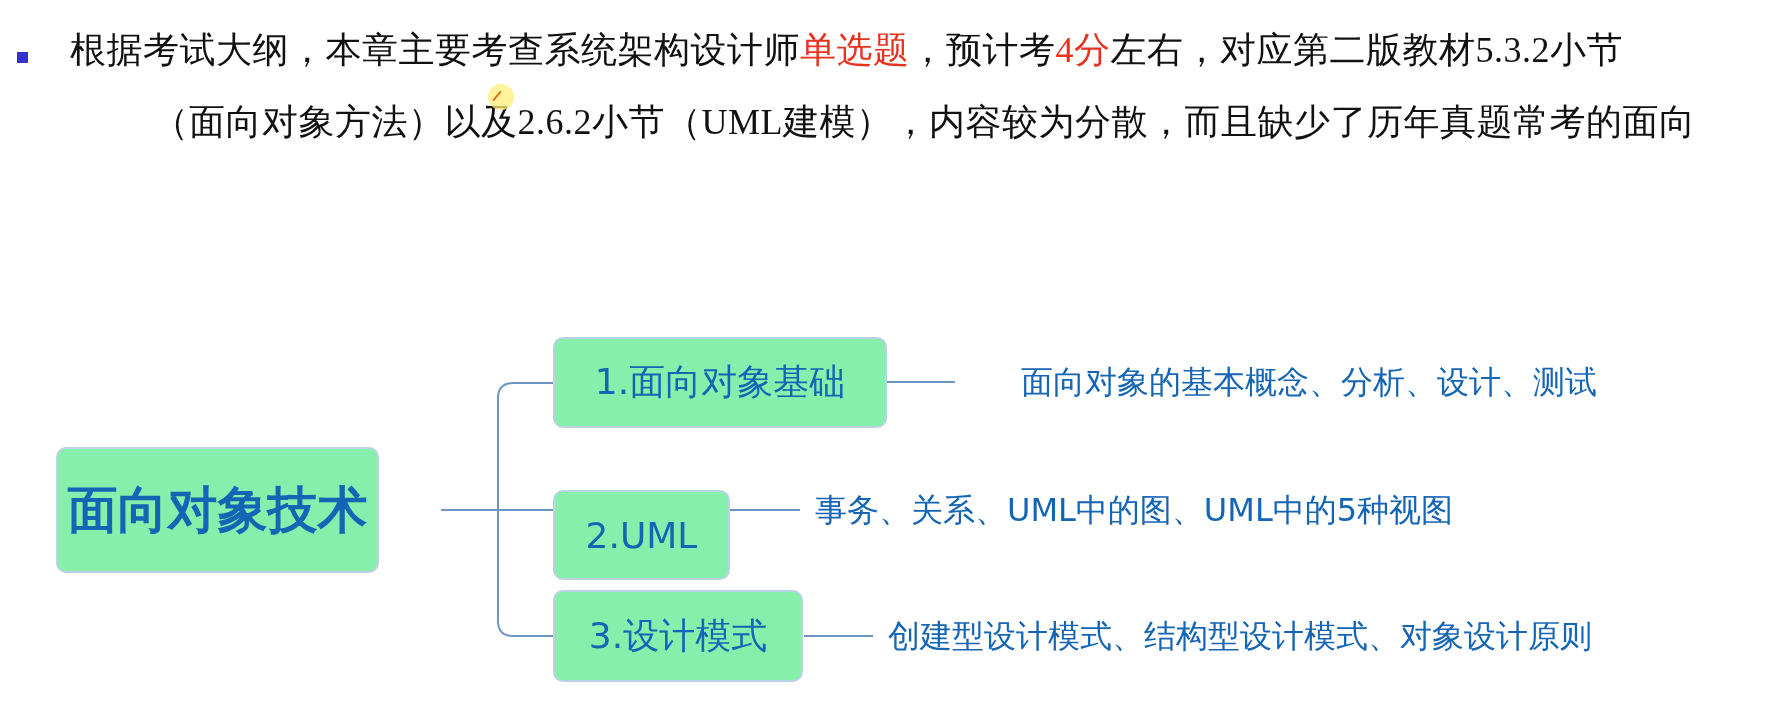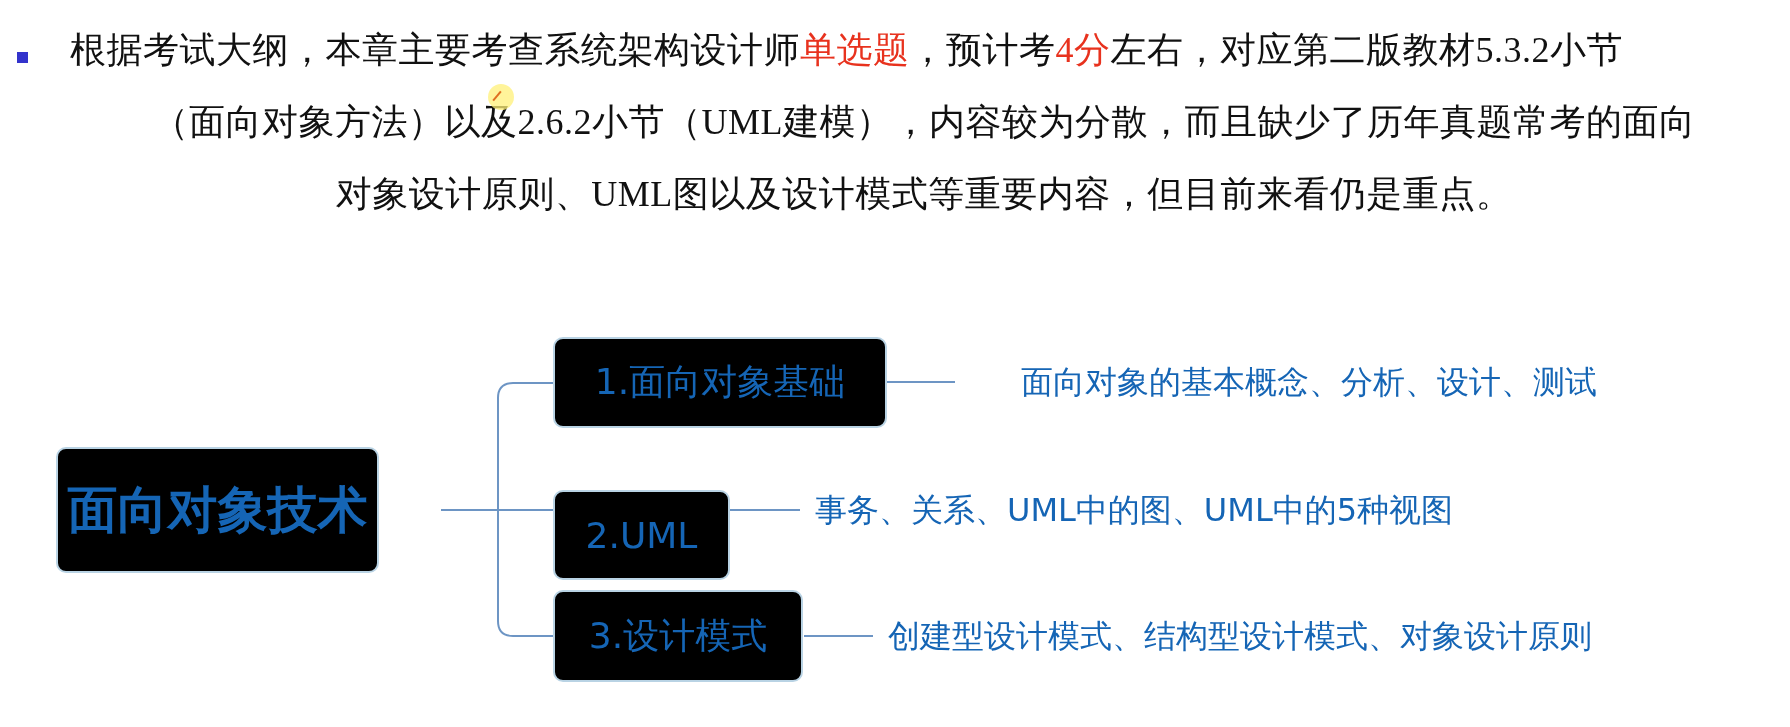--- a/index.html
+++ b/index.html
@@ -4,40 +4,39 @@
 <style>
   html, body { margin:0; padding:0; background:#ffffff; }
   body { width:1790px; height:727px; position:relative; overflow:hidden; font-family:"DejaVu Serif", "Liberation Serif", serif; }
   .bullet { position:absolute; left:17px; top:52px; width:11px; height:11px; background:#3333cc; }
   .para { position:absolute; left:70px; top:14px; width:1710px; font-size:36px; line-height:72px; color:#111; font-family:"Liberation Serif", "DejaVu Serif", serif; letter-spacing:0.5px; }
   .para .hl { color:#e8321e; }
   .line { display:block; white-space:nowrap; }
   .line.l2, .line.l3 { margin-left:-2px;text-align:center; }
   .cursor { position:absolute; left:488px; top:84px; width:26px; height:26px; border-radius:50%; background:rgba(255,240,120,0.75); }
   .cursor::after { content:""; position:absolute; left:8px; top:6px; width:2px; height:12px; background:#e07020; transform:rotate(40deg); }
-  .box { position:absolute; border:2px solid #b9d3e4; border-radius:10px; background:#000000; color:#1565b5; font-family:"DejaVu Sans", "Liberation Sans", sans-serif; display:flex; align-items:center; justify-content:center; box-sizing:border-box; }
+  .box { position:absolute; border:2px solid #b9d3e4; border-radius:10px; background:#86efac; color:#1565b5; font-family:"DejaVu Sans", "Liberation Sans", sans-serif; display:flex; align-items:center; justify-content:center; box-sizing:border-box; }
   .root { left:56px; top:447px; width:323px; height:126px; font-size:50px; font-weight:bold; }
   .b1 { left:553px; top:337px; width:334px; height:91px; font-size:36px; }
   .b2 { left:553px; top:464px; width:177px; height:90px; font-size:36px;margin-top:26px; }
   .b3 { left:553px; top:590px; width:250px; height:92px; font-size:36px; }
   .desc { position:absolute; color:#1565b5; font-family:"DejaVu Sans", "Liberation Sans", sans-serif; font-size:32px; white-space:nowrap; line-height:40px; }
   .d1 { left:973px; top:362px;margin-left:48px; }
   .d2 { left:815px; top:490px; }
   .d3 { left:888px; top:616px; }
   svg.conn { position:absolute; left:0; top:0; width:1790px; height:727px; pointer-events:none; }
 </style>
 </head>
 <body>
 
 <div class="bullet"></div>
 
 <div class="para">
   <span class="line l1"><span>根据考试大纲，本章主要考查系统架构设计师</span><span class="hl">单选题</span><span>，预计考</span><span class="hl">4分</span><span>左右，对应第二版教材5.3.2小节</span></span>
   <span class="line l2">（面向对象方法）以及2.6.2小节（UML建模），内容较为分散，而且缺少了历年真题常考的面向</span>
-  <span class="line l3">对象设计原则、UML图以及设计模式等重要内容，但目前来看仍是重点。</span>
 </div>
 
 <div class="cursor"></div>
 
 <svg class="conn" viewBox="0 0 1790 727">
   <g fill="none" stroke="#6d95c4" stroke-width="2">
     <line x1="441" y1="510" x2="553" y2="510"></line>
     <path d="M553 383 H513 Q498 383 498 398 V621 Q498 636 513 636 H553"></path>
   </g>
   <g fill="none" stroke="#6d95c4" stroke-width="2">

